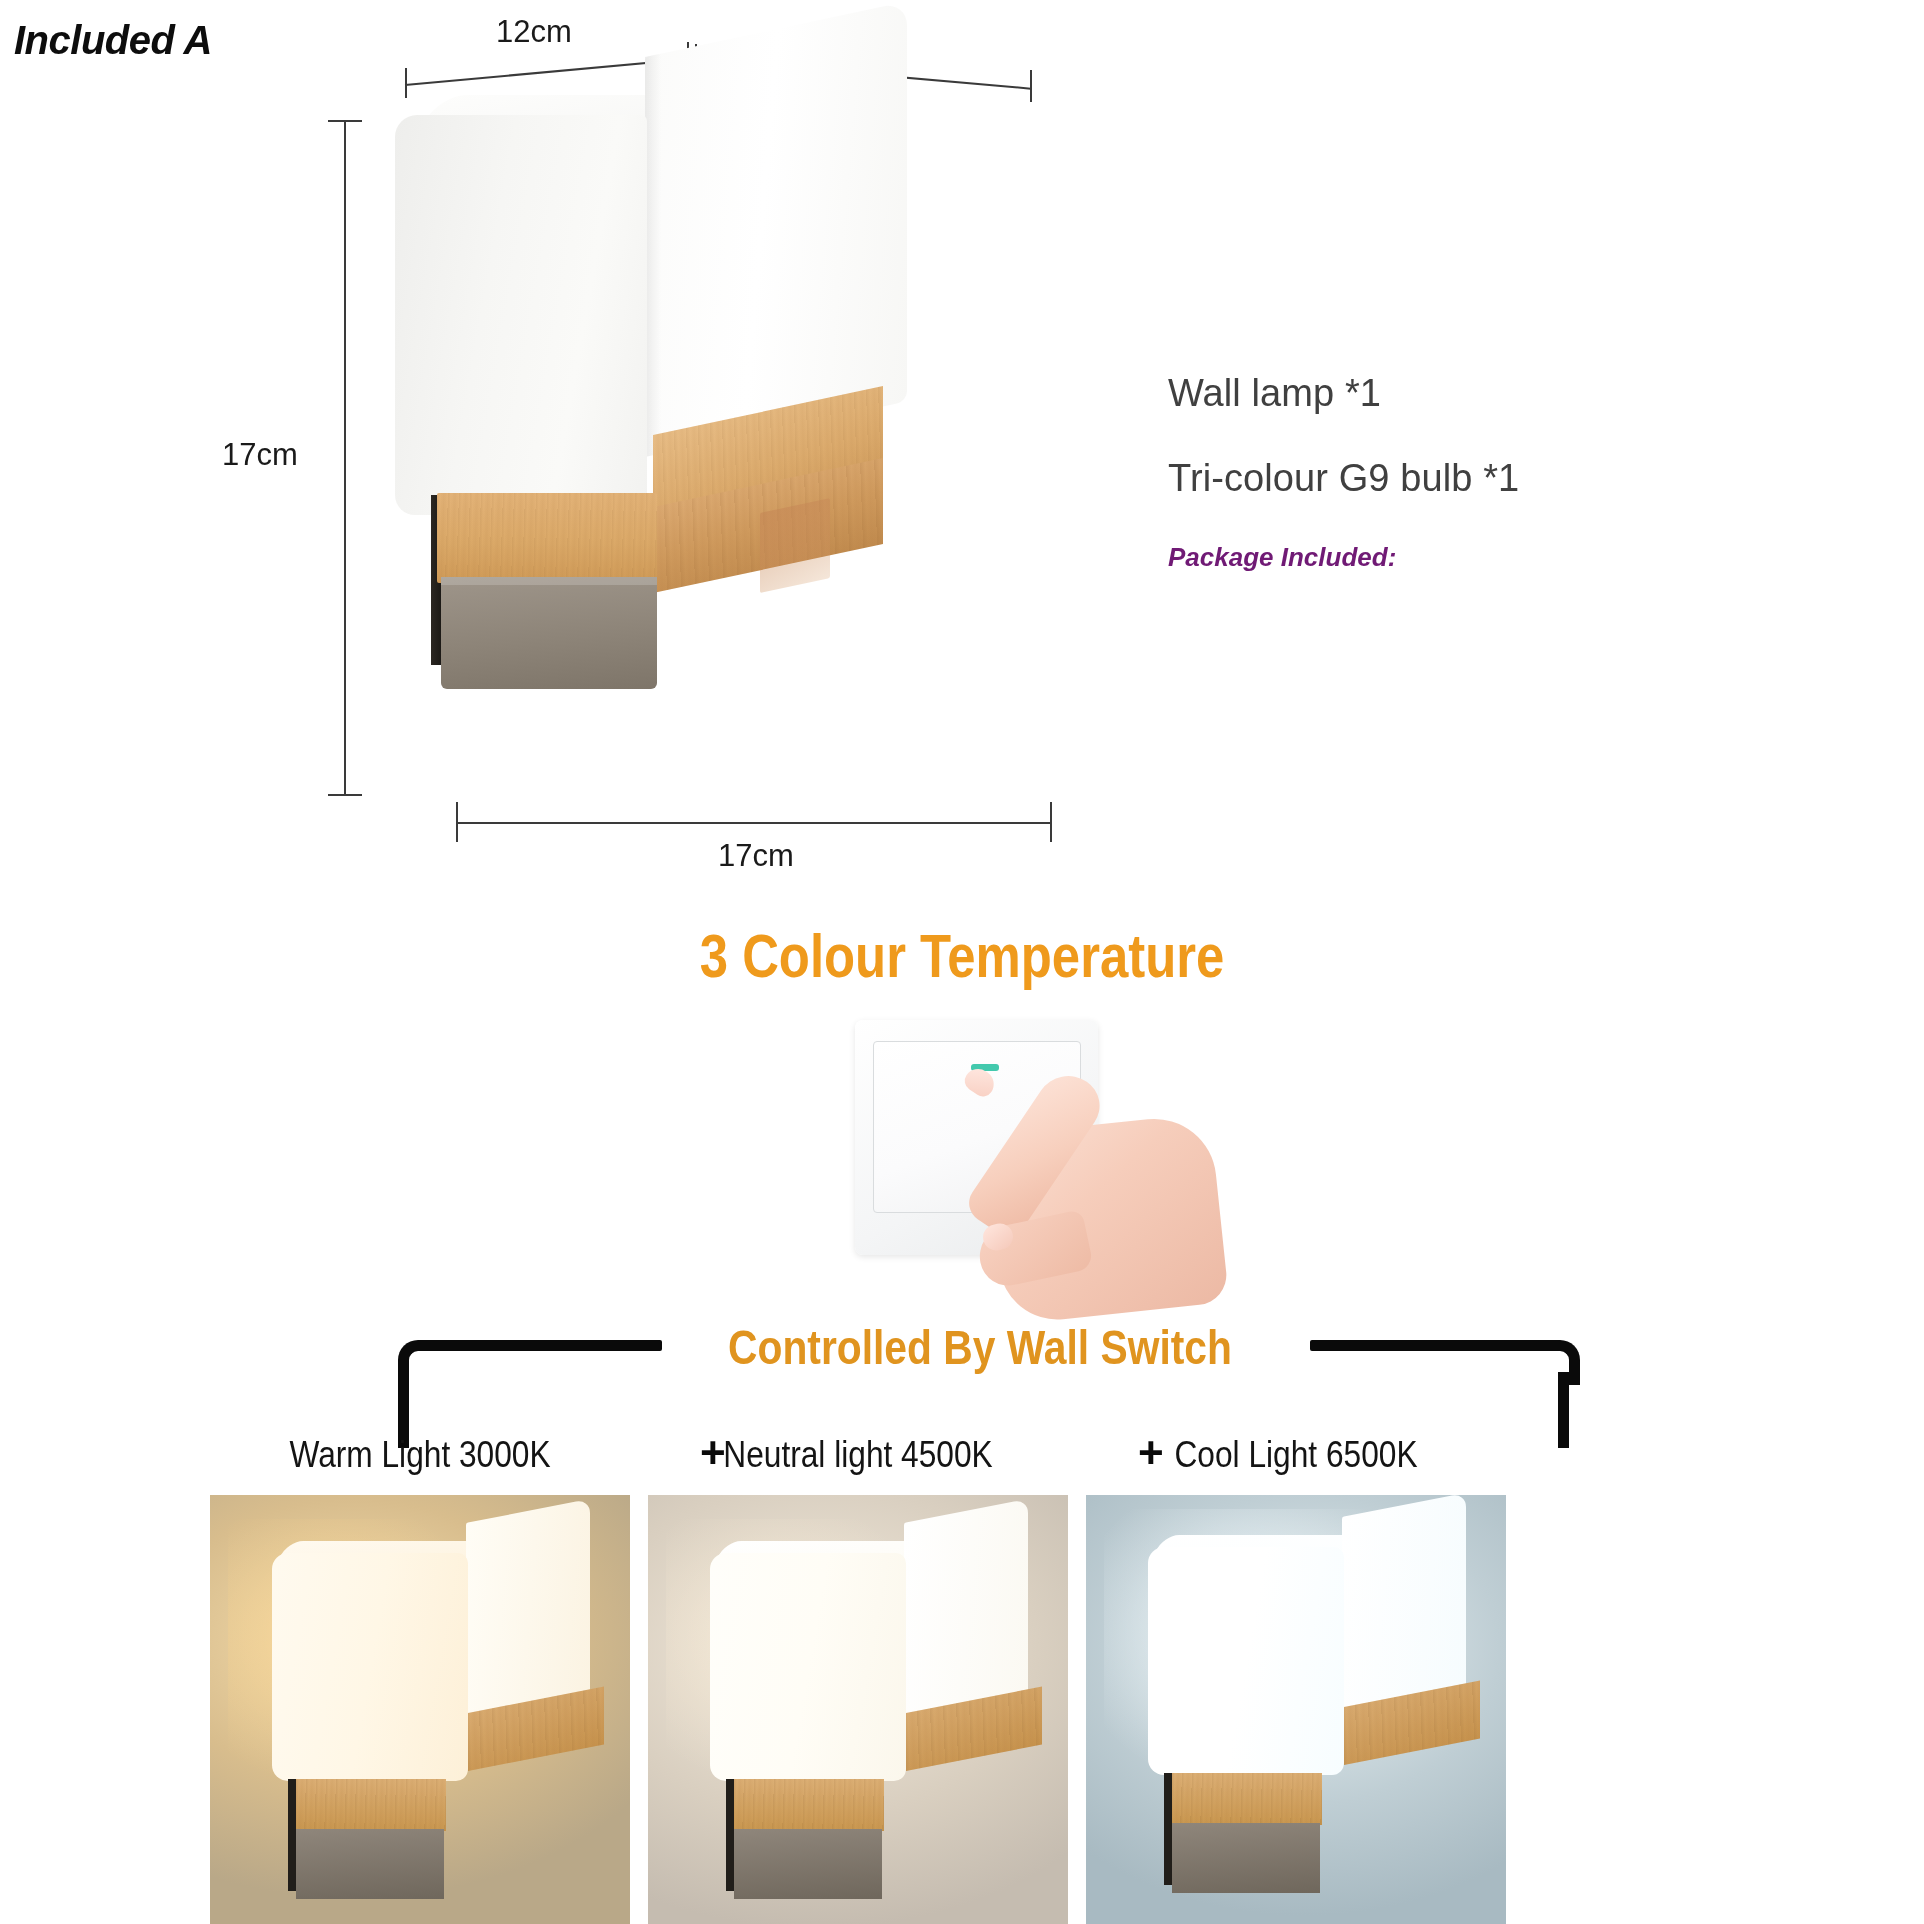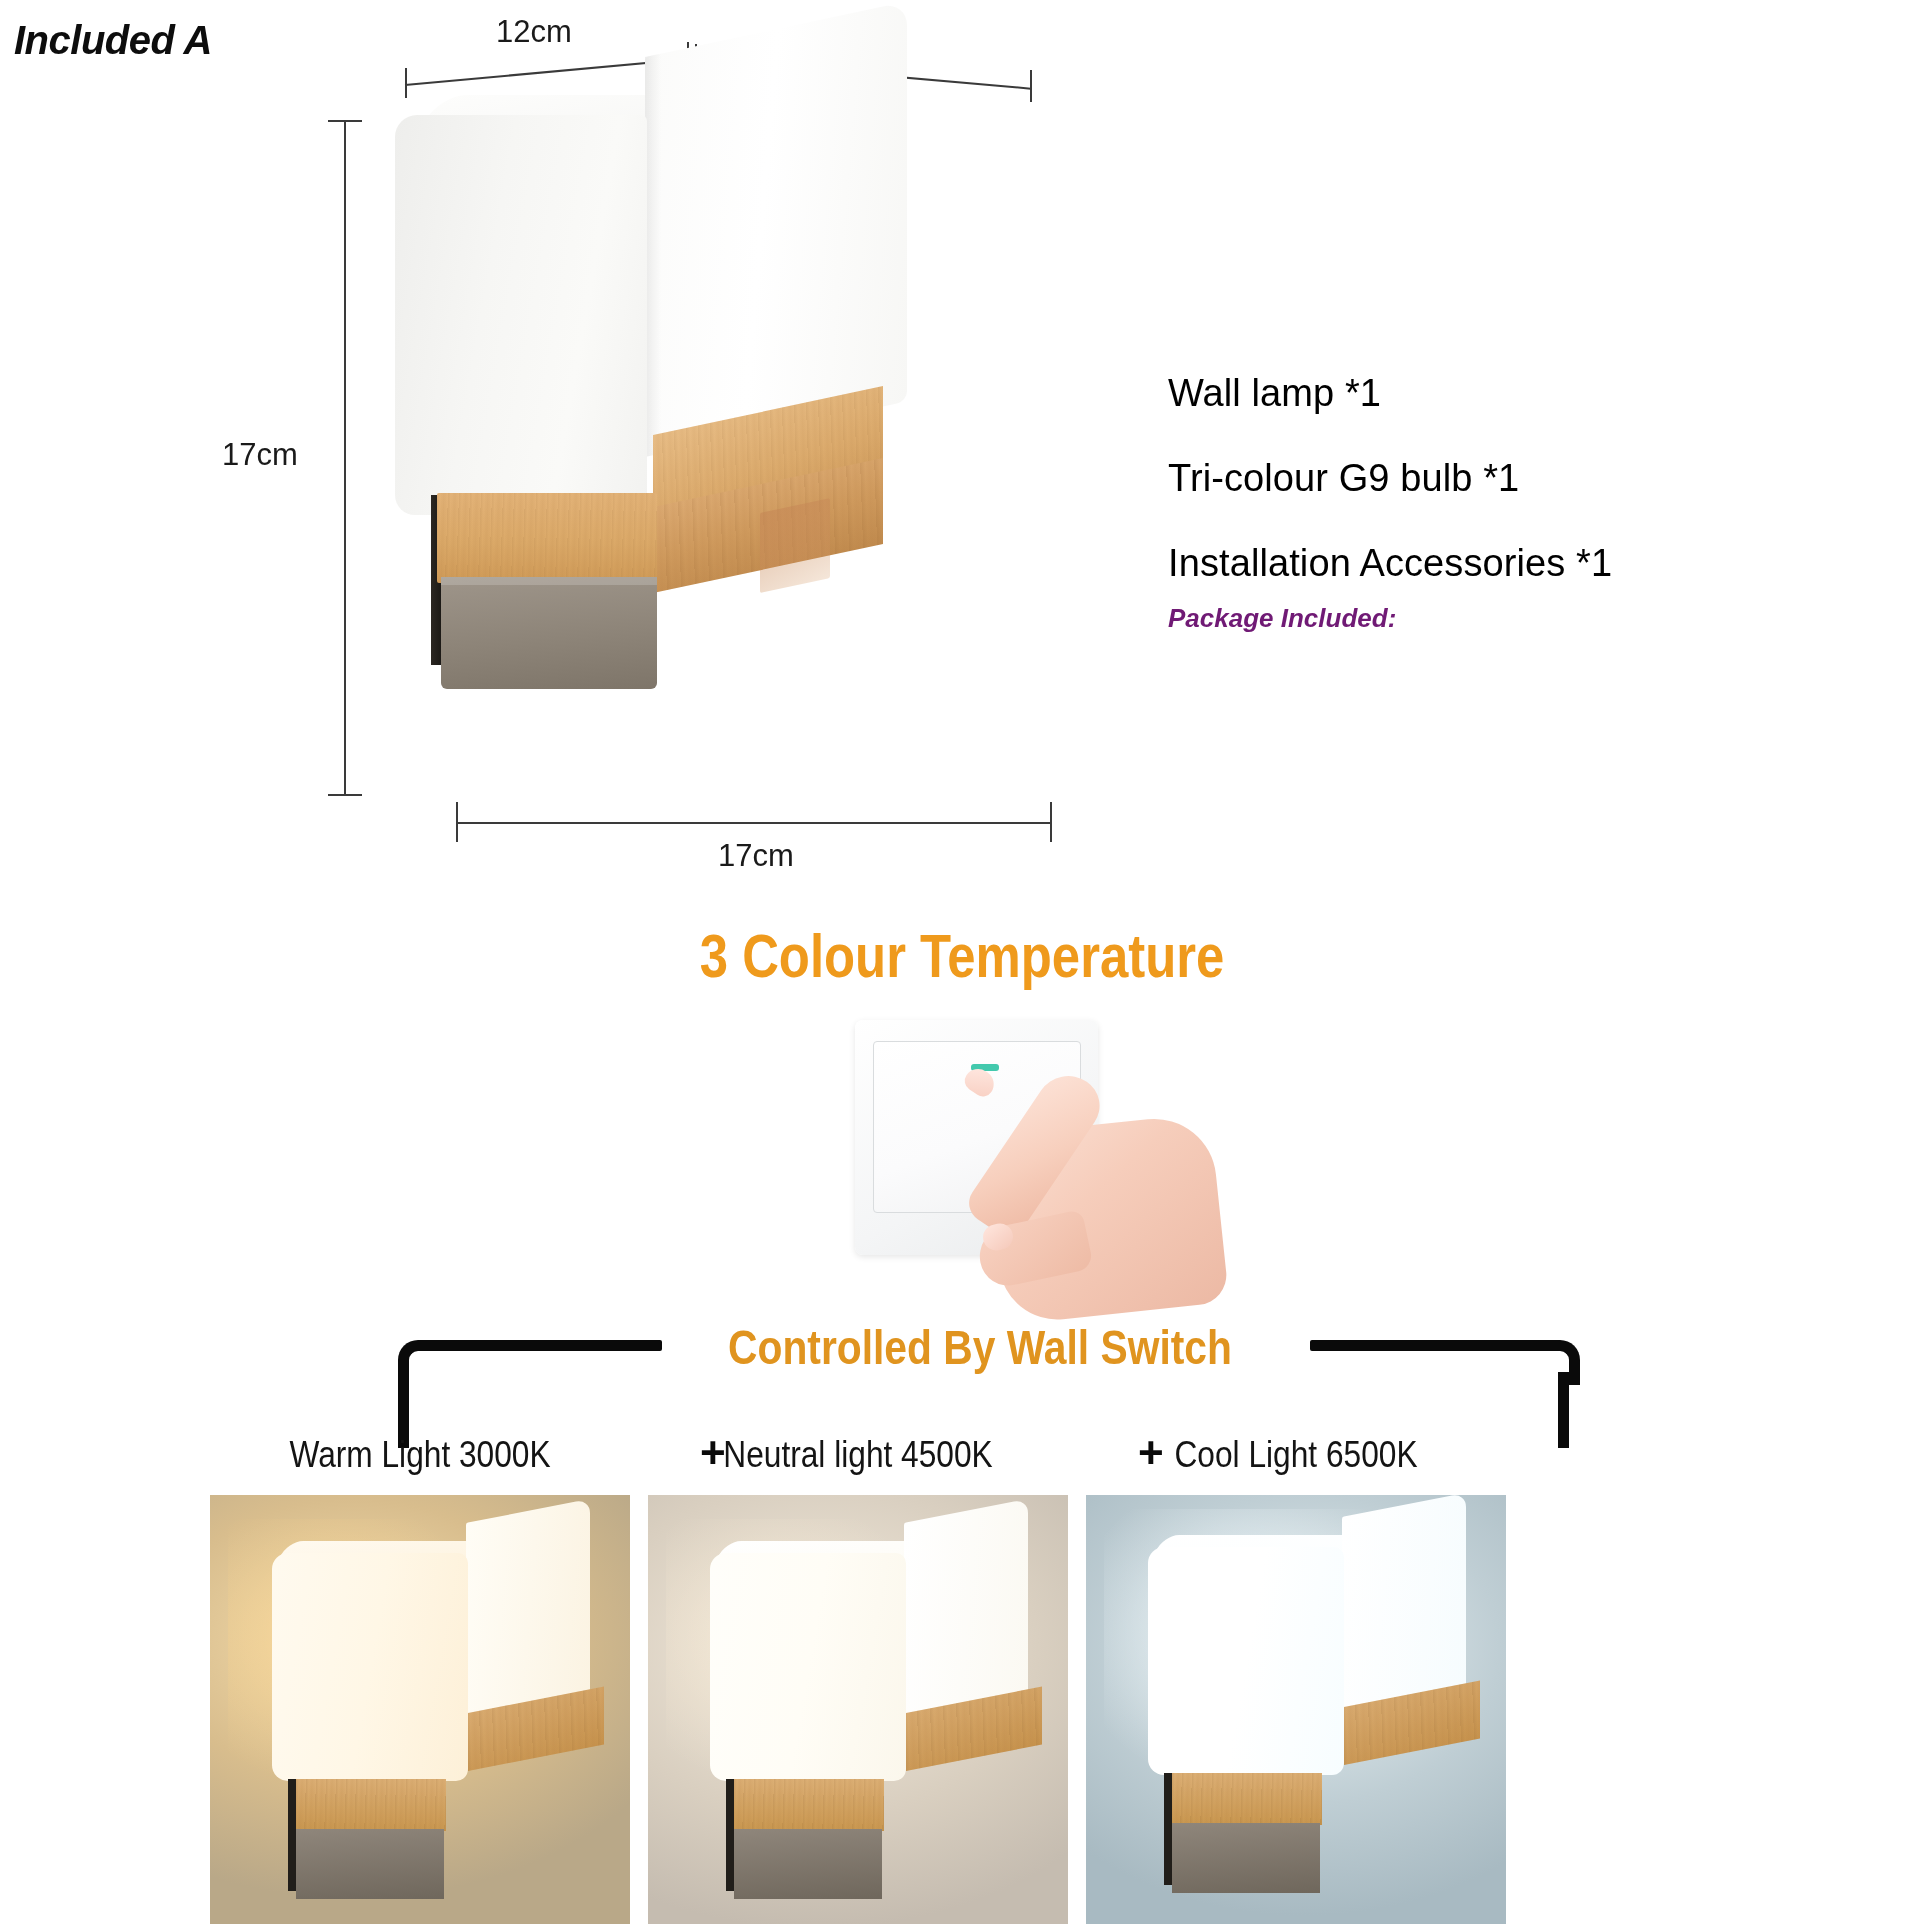--- a/index.html
+++ b/index.html
@@ -134,21 +134,21 @@
   }
   .metal-plate-edge {
     left: 46px; top: 482px;
     width: 216px; height: 8px;
     background: rgba(255,255,255,0.18);
   }
 
   
   .pkg-line {
     font-size: 38px;
-    color: #000000;
+    color: #404040;
     white-space: nowrap;
     letter-spacing: 0.1px;
   }
   #pkg-heading {
     font-size: 26px;
     font-weight: bold;
     font-style: italic;
     color: #701a75;
     white-space: nowrap;
   }
@@ -331,21 +331,20 @@
   <div class="abs wood-knot"></div>
   <div class="abs black-strip"></div>
   <div class="abs wood-front"></div>
   <div class="abs metal-plate"></div>
   <div class="abs metal-plate-edge"></div>
 </div>
 
 <div class="abs" style="left:1168px; top:372px;">
   <div class="pkg-line" style="margin-bottom:42px;">Wall lamp *1</div>
   <div class="pkg-line" style="margin-bottom:42px;">Tri-colour G9 bulb *1</div>
-  <div class="pkg-line" style="margin-bottom:18px;">Installation Accessories *1</div>
   <div id="pkg-heading">Package Included:</div>
 </div>
 
 <div class="abs" id="colour-temp-title">3 Colour Temperature</div>
 
 <div class="abs" id="switch-wrap">
   <div class="abs switch-plate"></div>
   <div class="abs switch-rocker"></div>
   <div class="abs switch-led"></div>
   <div class="abs hand-palm"></div>

